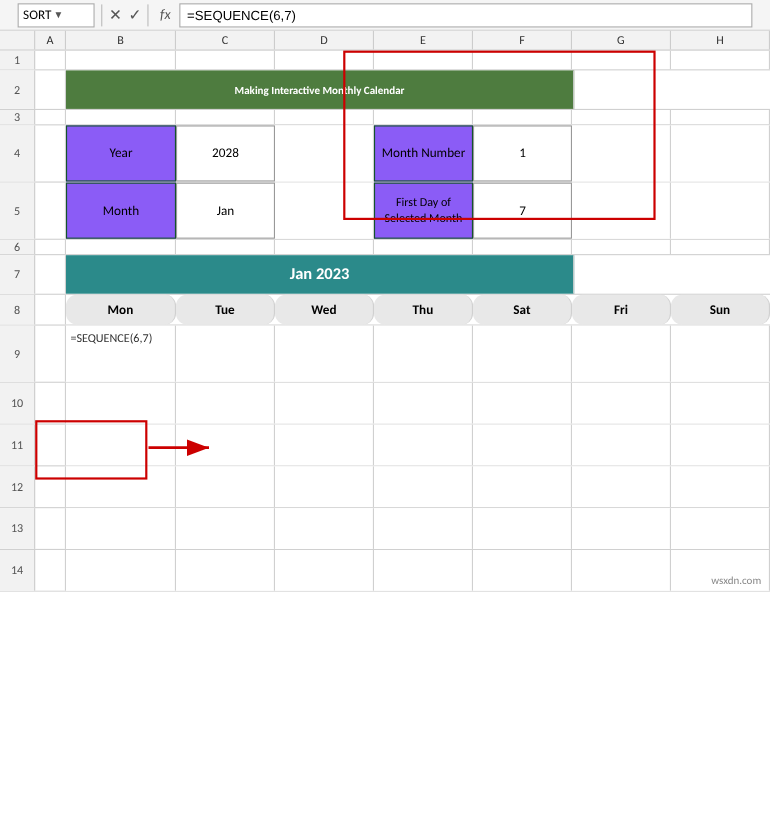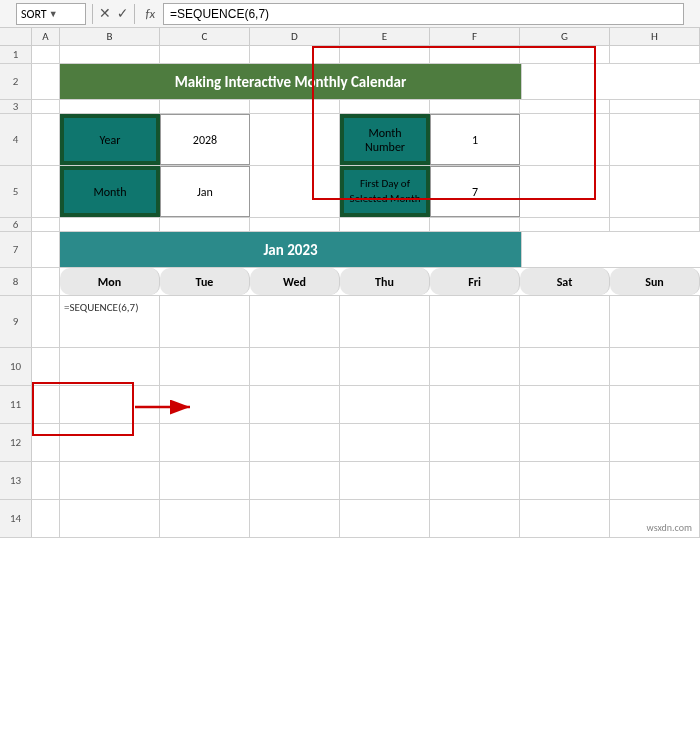--- a/index.html
+++ b/index.html
@@ -150,21 +150,21 @@
     .cell-d { width: 90px; flex: none; }
     .cell-e { width: 90px; flex: none; }
     .cell-f { width: 90px; flex: none; }
     .cell-g { width: 90px; flex: none; }
     .cell-h { width: 90px; flex: none; }
 
     
     .cell-title {
       background: #4e7c3f;
       color: white;
-      font-size: 15px;
+      font-size: 10px;
       font-weight: bold;
       justify-content: center;
     }
     .cell-teal-header {
       background: #2b8a8a;
       color: white;
       font-size: 15px;
       font-weight: bold;
     }
     .cell-day-header {
@@ -184,22 +184,22 @@
 
     
     .red-border-box {
       position: absolute;
       border: 2px solid red;
       pointer-events: none;
     }
 
     
     .label-cell {
-      background: #0f766e;
-      border: 4px solid #14532d;
+      background: #8b5cf6;
+      border: 1px solid #14532d;
       font-weight: normal;
       text-align: center;
     }
     .value-cell {
       background: white;
       border: 1px solid #999;
       text-align: center;
     }
 
     .grid-wrapper {
@@ -345,25 +345,25 @@
       </div>
       <div class="cell cell-c cell-day-header">
         <span>Tue</span>
       </div>
       <div class="cell cell-d cell-day-header">
         <span>Wed</span>
       </div>
       <div class="cell cell-e cell-day-header">
         <span>Thu</span>
       </div>
+      <div class="cell cell-g cell-day-header">
+        <span>Sat</span>
+      </div>
       <div class="cell cell-f cell-day-header">
         <span>Fri</span>
-      </div>
-      <div class="cell cell-g cell-day-header">
-        <span>Sat</span>
       </div>
       <div class="cell cell-h cell-day-header">
         <span>Sun</span>
       </div>
     </div>
 
     <div class="grid-row row-9">
       <div class="row-num">9</div>
       <div class="cell cell-a"></div>
       <div class="cell cell-b cell-formula day-cell" style="padding:4px; align-items:flex-start; justify-content:flex-start;">

